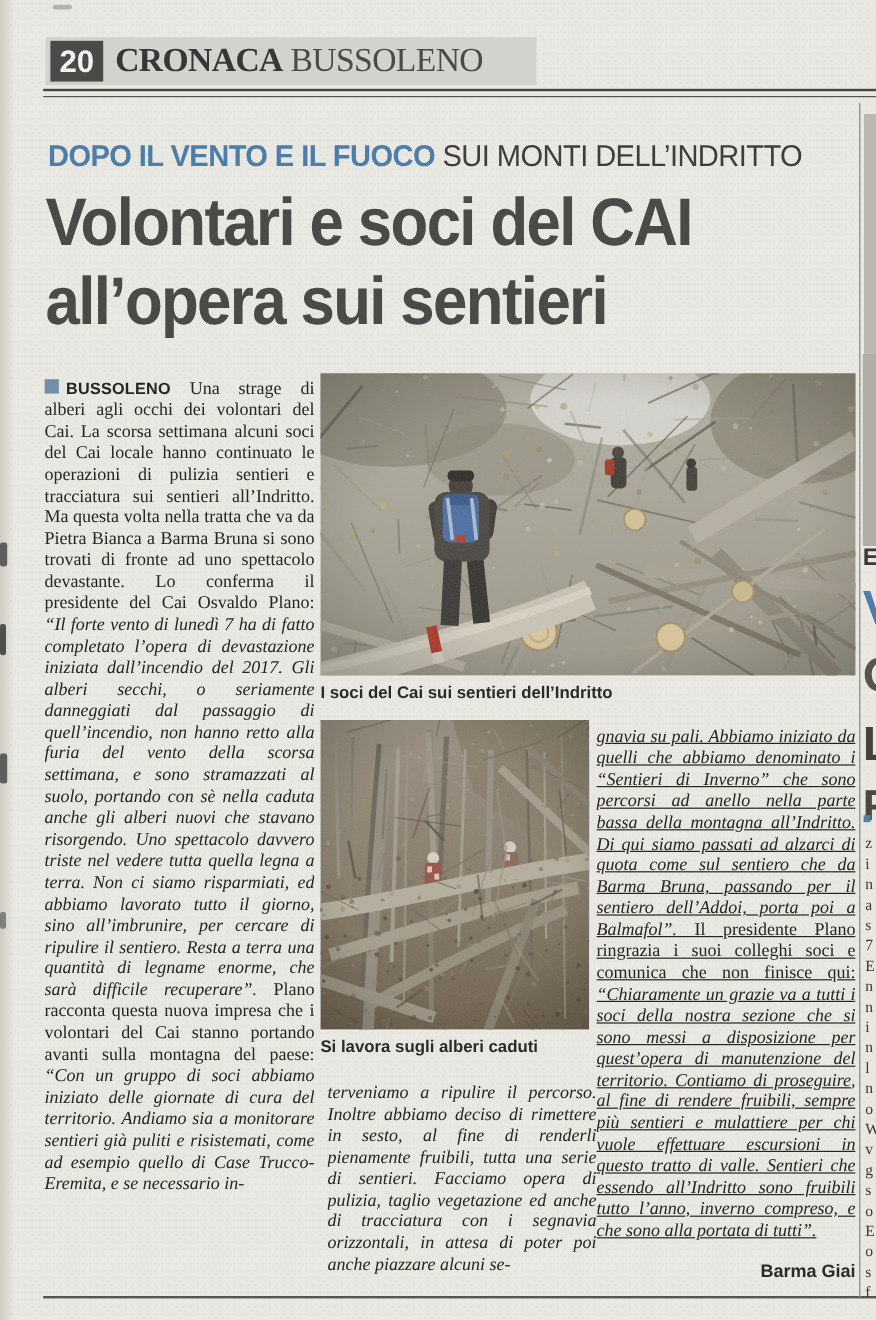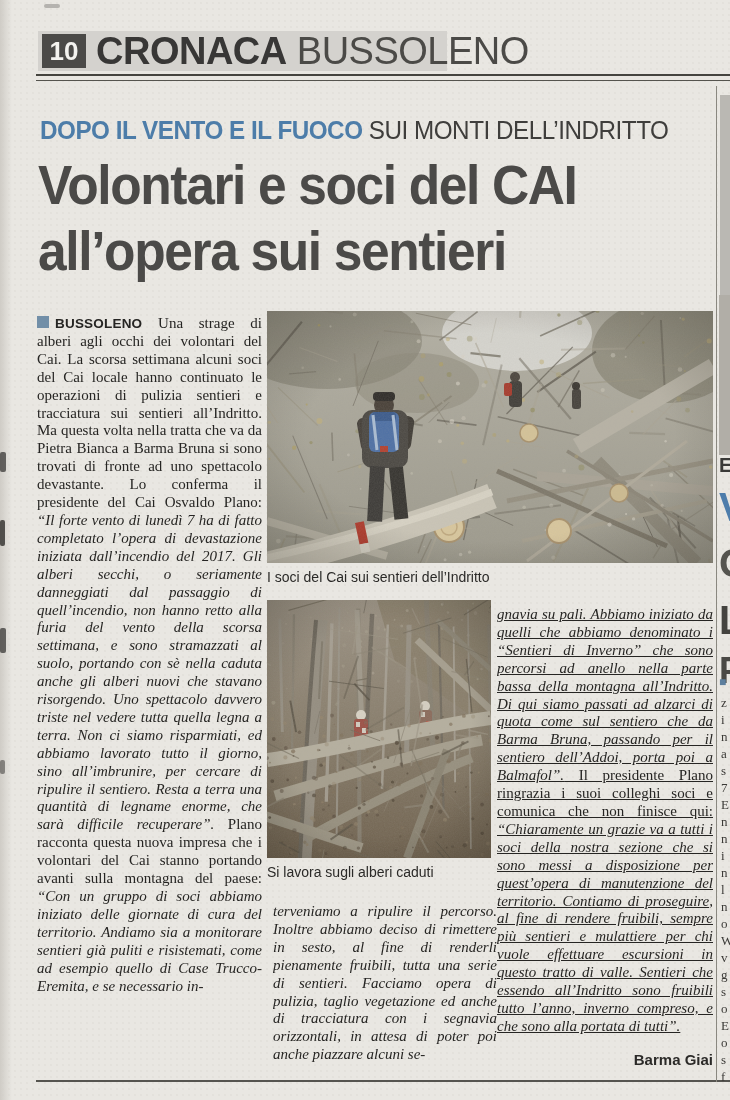--- a/index.html
+++ b/index.html
@@ -6,22 +6,22 @@
   .page{position:relative;width:730px;height:1100px;background:#e9e7e2;overflow:hidden;
         font-family:"Liberation Serif",serif;
         background-image:radial-gradient(rgba(90,85,70,0.04) 1px, transparent 1px);
         background-size:6px 6px;}
   .left-shadow{position:absolute;left:0;top:0;width:12px;height:1100px;
         background:linear-gradient(to right,#cfccc6,rgba(207,204,198,0));}
   
   .header-band{position:absolute;left:38px;top:31px;width:409px;height:40px;background:#d4d2ce;}
   .page-num{position:absolute;left:4px;top:3px;width:44px;height:34px;background:#4b4a48;color:#f3f2ef;
         font-family:"Liberation Sans",sans-serif;font-weight:bold;font-size:26px;line-height:34px;text-align:center;}
-  .section-title{position:absolute;left:58px;top:2px;font-family:Liberation Sans, sans-serif;
-        font-size:38px;line-height:36px;white-space:nowrap;letter-spacing:-0.5px;}
+  .section-title{position:absolute;left:58px;top:2px;font-family:Liberation Serif, serif;
+        font-size:28px;line-height:36px;white-space:nowrap;letter-spacing:-0.5px;}
   .sec-main{font-weight:bold;color:#383736;}
   .sec-sub{font-weight:normal;color:#4b4a47;}
   .rule-a{position:absolute;left:36px;top:74px;width:694px;height:2px;background:#45443f;}
   .rule-b{position:absolute;left:36px;top:80px;width:694px;height:1px;background:#55544e;}
   
   .kicker{position:absolute;left:40px;top:116px;font-family:"Liberation Sans",sans-serif;font-size:25px;
         white-space:nowrap;transform:scaleX(.97);transform-origin:left top;letter-spacing:-0.5px;}
   .kicker-hl{color:#4d7da9;font-weight:bold;}
   .kicker-rest{color:#3f3e3c;font-weight:normal;}
   .headline{position:absolute;left:38px;top:152px;margin:0;font-family:"Liberation Sans",sans-serif;
@@ -33,21 +33,21 @@
   .col2{left:273px;top:903px;width:224px;height:164px;}
   .col3{left:497px;top:606px;width:216px;height:446px;text-decoration:underline;}
   .seg-italic{font-style:italic;}
   .seg-roman{font-style:normal;}
   .seg-bold{font-family:"Liberation Sans",sans-serif;font-weight:bold;font-size:13.5px;letter-spacing:.2px;}
   .lead-sq{display:inline-block;width:12px;height:12px;background:#5d7f9e;margin-right:6px;opacity:.85;}
   
   .photo{position:absolute;overflow:hidden;}
   .photo1{left:267px;top:311px;width:446px;height:252px;}
   .photo2{left:267px;top:600px;width:224px;height:258px;}
-  .caption{position:absolute;font-family:"Liberation Sans",sans-serif;font-weight:normal;font-size:14px;color:#2b2a28;}
+  .caption{position:absolute;font-family:"Liberation Sans",sans-serif;font-weight:bold;font-size:14px;color:#2b2a28;}
   .caption1{left:267px;top:569px;}
   .caption2{left:267px;top:864px;text-align:right;}
   .byline{position:absolute;left:497px;top:1051px;width:216px;text-align:right;
         font-family:"Liberation Sans",sans-serif;font-weight:bold;font-size:15px;color:#2b2a28;}
   .bottom-rule{position:absolute;left:36px;top:1080px;width:694px;height:2px;background:#55544f;}
   
   .right-divider{position:absolute;left:716px;top:86px;width:1px;height:996px;background:#8a8880;}
   .edge-photo-a{position:absolute;left:720px;top:95px;width:10px;height:200px;background:#bab8b3;}
   .edge-photo-b{position:absolute;left:719px;top:295px;width:11px;height:160px;background:#b1aea7;}
   .edge-big-letter{position:absolute;left:719px;font-family:"Liberation Sans",sans-serif;font-weight:bold;line-height:1;}
@@ -65,21 +65,21 @@
 
 <div class="page">
   <div class="left-shadow"></div>
   <div class="smudge sm0"></div>
   <div class="smudge sm1"></div>
   <div class="smudge sm2"></div>
   <div class="smudge sm3"></div>
   <div class="smudge sm4"></div>
 
   <div class="header-band">
-    <div class="page-num">10</div>
+    <div class="page-num">20</div>
     <div class="section-title">
       <span class="sec-main">CRONACA</span>
       <span class="sec-sub">BUSSOLENO</span>
     </div>
   </div>
   <div class="rule-a"></div>
   <div class="rule-b"></div>
 
   <div class="kicker">
     <span class="kicker-hl">DOPO IL VENTO E IL FUOCO</span>

